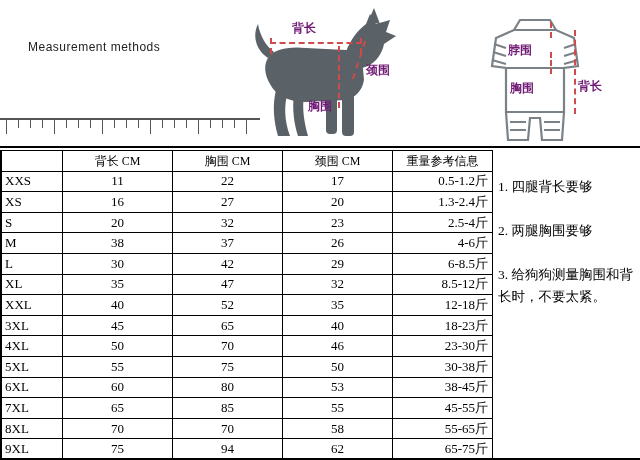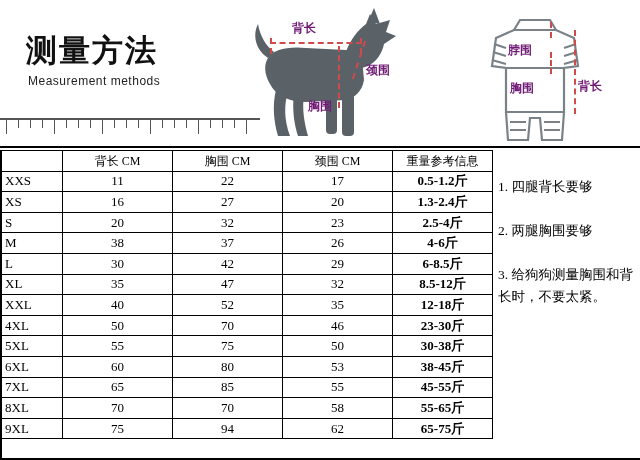--- a/index.html
+++ b/index.html
@@ -131,21 +131,21 @@
     box-sizing: border-box;
     line-height: 18px;
   }
   table.size th {
     font-weight: normal;
     text-align: center;
     font-size: 12px;
   }
   .col-size { width: 62px; text-align: left; }
   .col-num  { width: 110px; text-align: center; }
-  .col-w    { width: 100px; text-align: center; font-weight: bold; }
+  .col-w    { width: 100px; text-align: right; }
 
   
   .notes {
     position: absolute;
     left: 498px;
     top: 0px;
     width: 142px;
     font-family: "Liberation Serif", serif;
     font-size: 13.5px;
     line-height: 22px;
@@ -171,21 +171,20 @@
   }
 </style>
 </head>
 <body>
 
 <div class="page">
 
   <div class="banner">
 
     <div class="title-block">
-      <div class="title-cn">测量方法</div>
       <div class="title-en">Measurement methods</div>
     </div>
 
     <div class="ruler">
       <div class="tick" style="left:6px;  height:14px;"></div>
       <div class="tick" style="left:18px; height:8px;"></div>
       <div class="tick" style="left:30px; height:8px;"></div>
       <div class="tick" style="left:42px; height:8px;"></div>
       <div class="tick" style="left:54px; height:14px;"></div>
       <div class="tick" style="left:66px; height:8px;"></div>
@@ -330,20 +329,27 @@
           <td class="col-w">8.5-12斤</td>
         </tr>
         <tr>
           <td class="col-size">XXL</td>
           <td class="col-num">40</td>
           <td class="col-num">52</td>
           <td class="col-num">35</td>
           <td class="col-w">12-18斤</td>
         </tr>
         <tr>
+          <td class="col-size">3XL</td>
+          <td class="col-num">45</td>
+          <td class="col-num">65</td>
+          <td class="col-num">40</td>
+          <td class="col-w">18-23斤</td>
+        </tr>
+        <tr>
           <td class="col-size">4XL</td>
           <td class="col-num">50</td>
           <td class="col-num">70</td>
           <td class="col-num">46</td>
           <td class="col-w">23-30斤</td>
         </tr>
         <tr>
           <td class="col-size">5XL</td>
           <td class="col-num">55</td>
           <td class="col-num">75</td>

